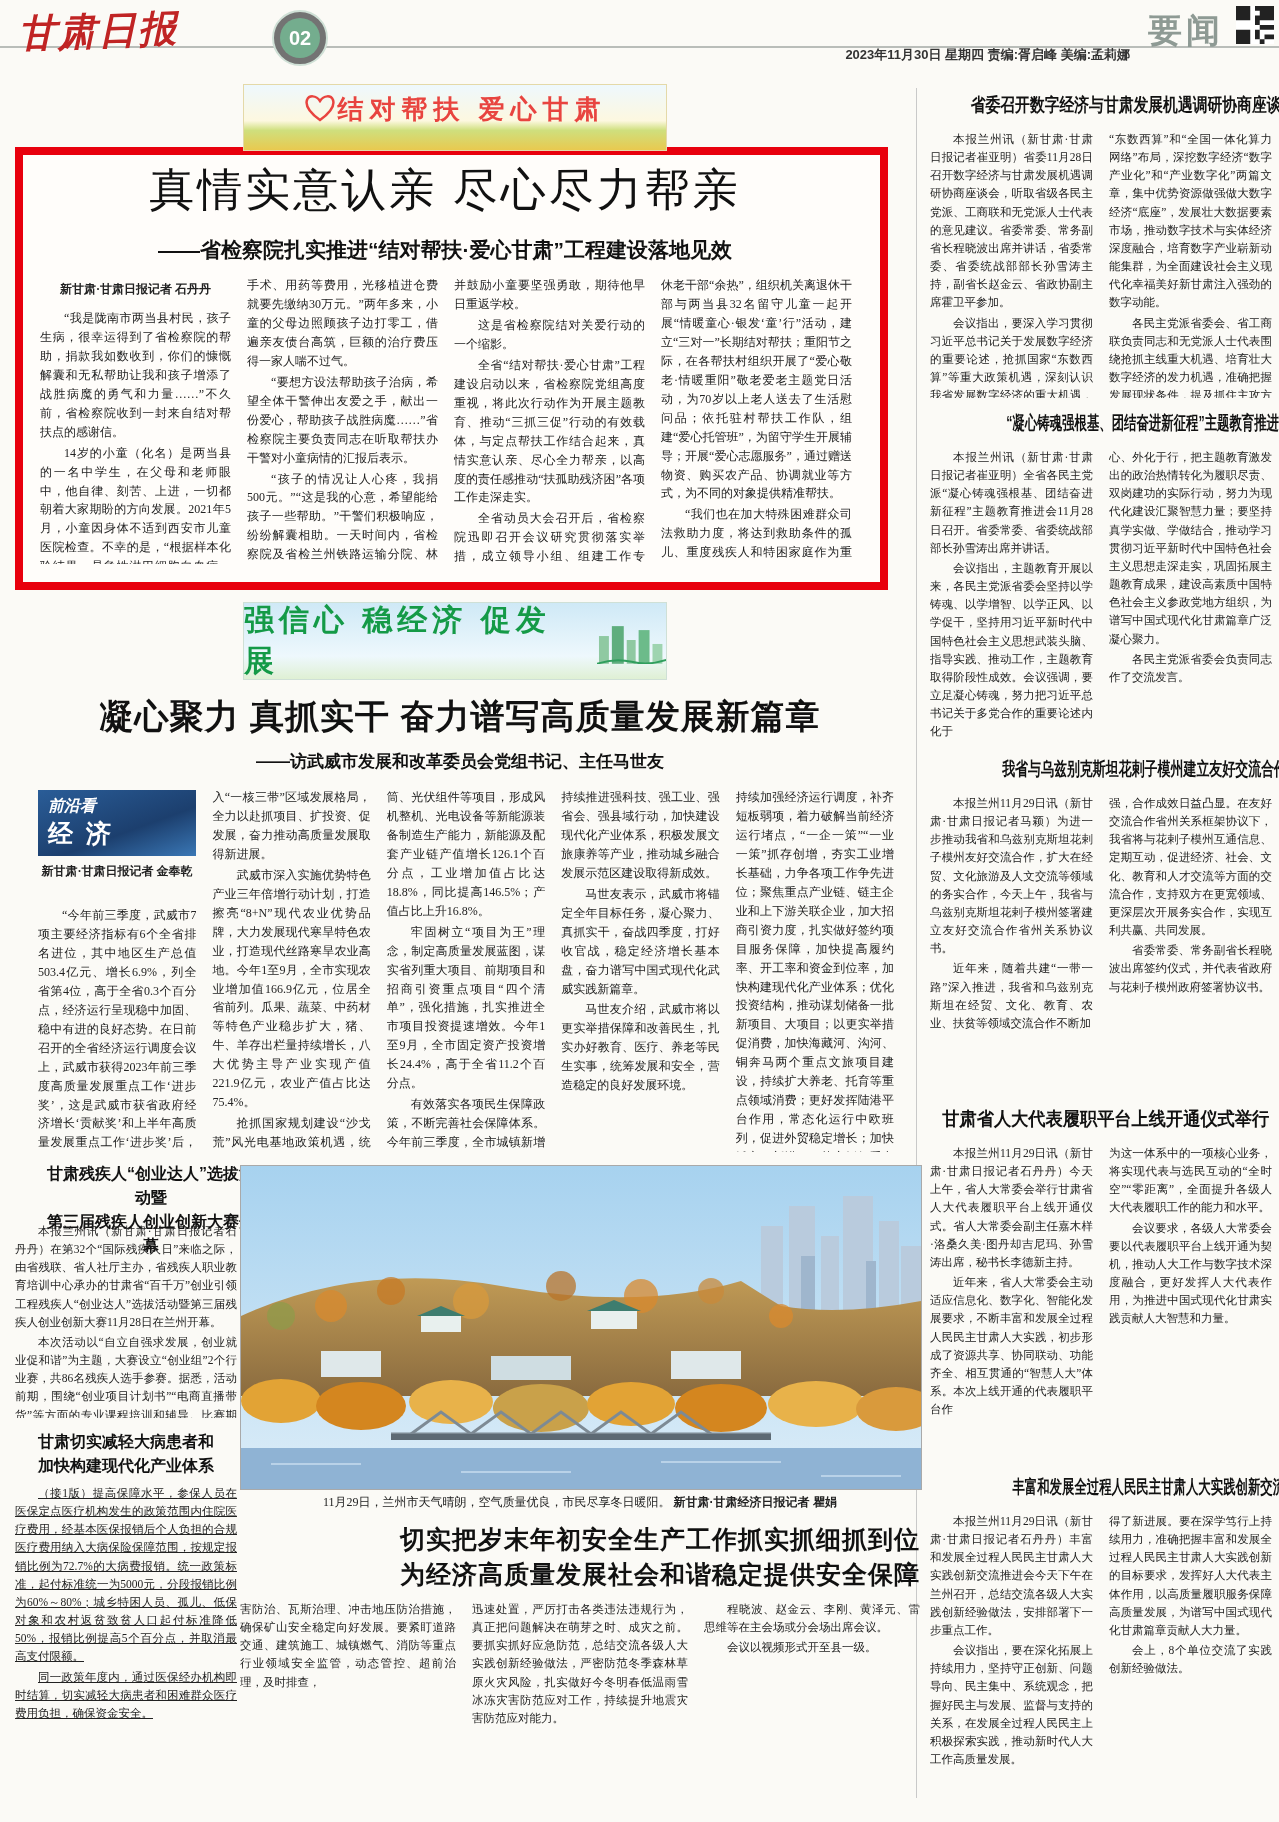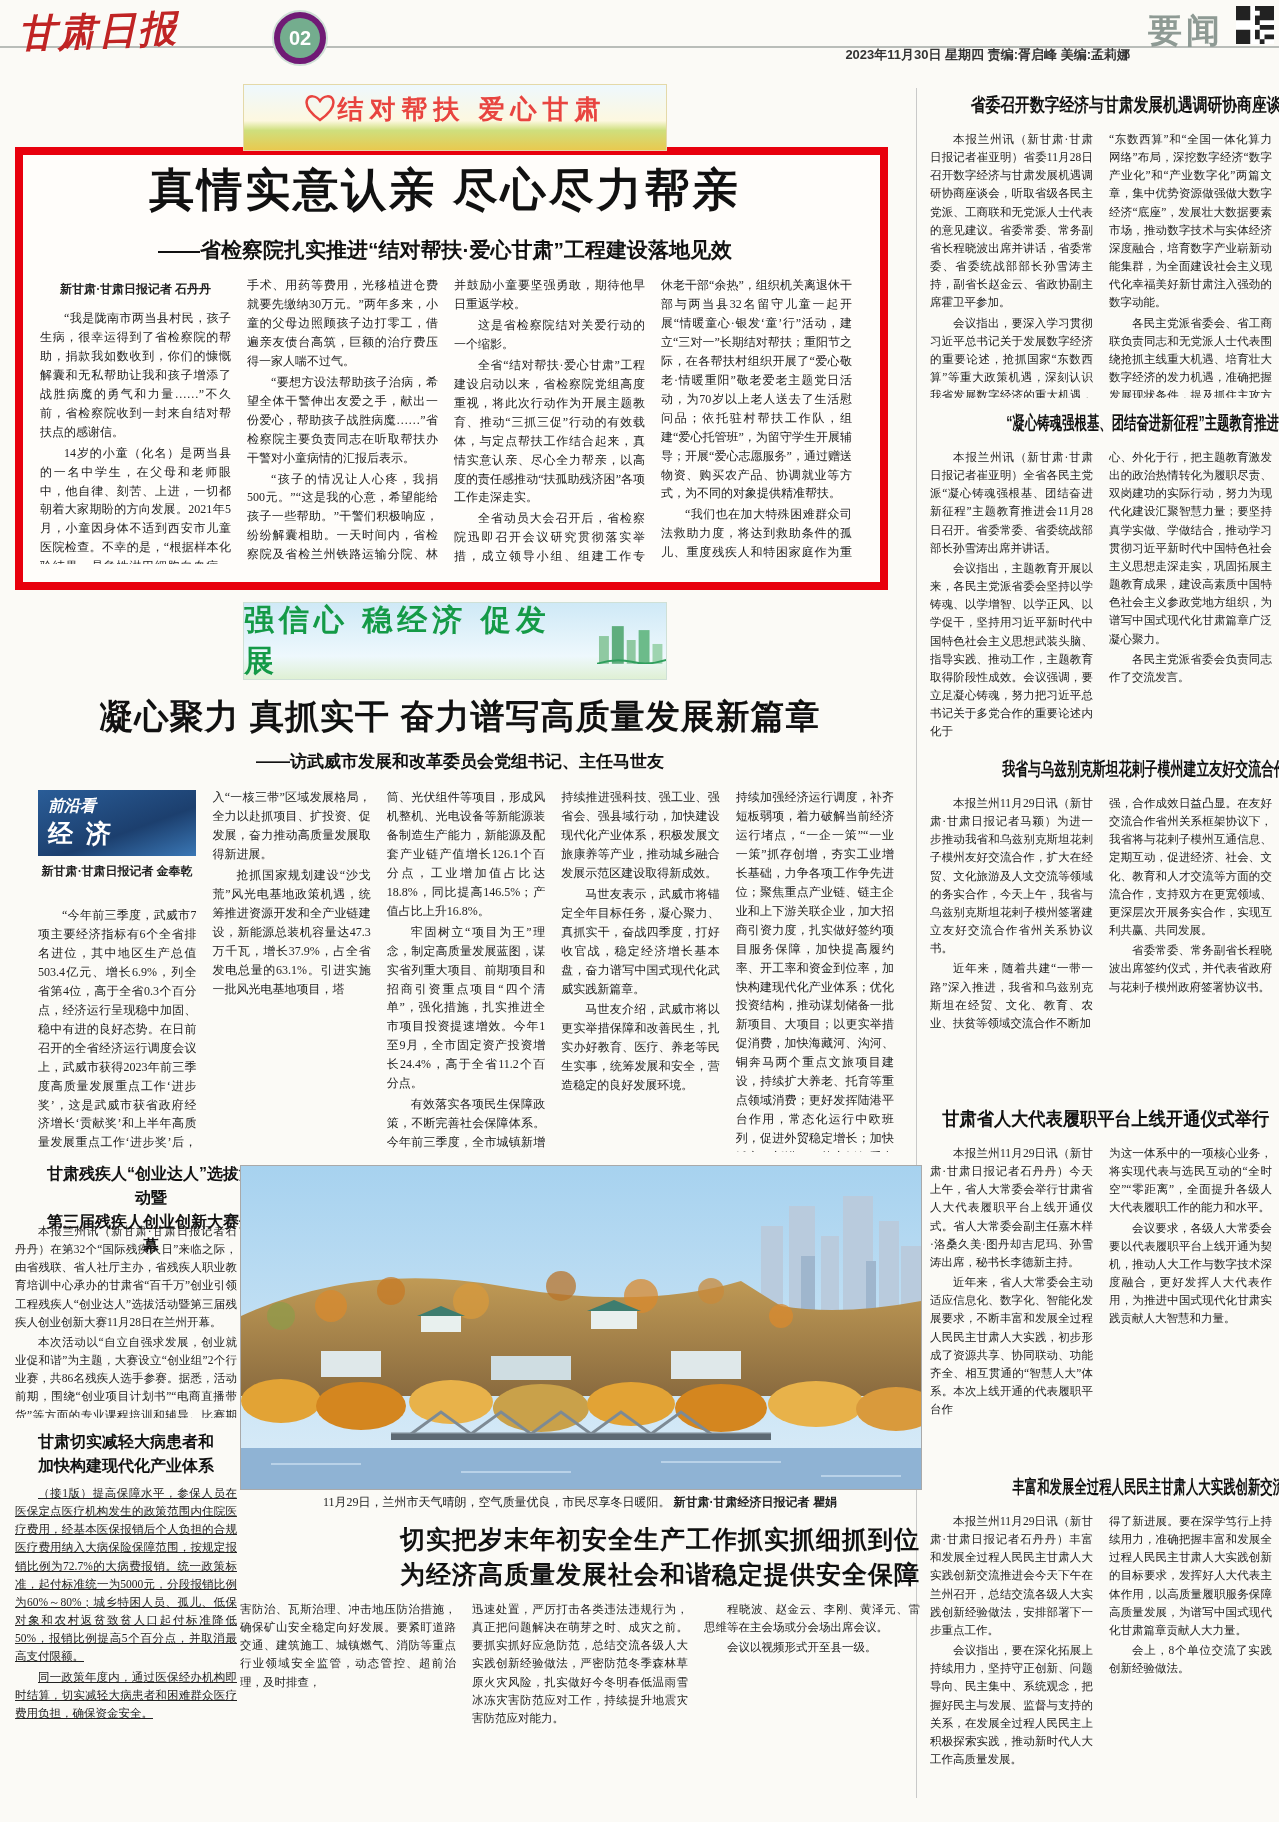--- a/index.html
+++ b/index.html
@@ -3,39 +3,39 @@
 <meta charset="utf-8">
 <style>
   html,body{margin:0;padding:0;}
   body{width:1279px;height:1822px;position:relative;background:#fbfaf6;
        font-family:"Liberation Serif","DejaVu Serif",serif;color:#222;}
   .abs{position:absolute;}
   
   .masthead{font-family:"DejaVu Serif",serif;font-style:italic;font-weight:bold;
             color:#c02424;font-size:38px;letter-spacing:2px;transform:rotate(-2deg);}
   .hline{background:#b9bdb9;height:2px;}
-  .pagenum-ring{width:52px;height:52px;border-radius:50%;background:#701a75;
+  .pagenum-ring{width:52px;height:52px;border-radius:50%;background:#737373;
                 border:2px solid #cfe0d6;display:flex;align-items:center;justify-content:center;}
   .pagenum{width:40px;height:40px;border-radius:50%;background:#74ad8e;color:#fff;
            font-family:"Liberation Sans",sans-serif;font-weight:bold;font-size:20px;
            display:flex;align-items:center;justify-content:center;}
   .dateline{font-family:"Liberation Sans",sans-serif;font-size:13px;font-weight:bold;color:#333;margin-top:20px;}
   .section-name{font-family:"Liberation Sans",sans-serif;font-weight:900;font-size:34px;color:#8e9a94;letter-spacing:4px;}
   
   .cols{display:flex;gap:16px;overflow:hidden;}
   .col{flex:1 1 0;overflow:hidden;}
   .col p{margin:0 0 2px 0;text-align:justify;line-height:1.58;}
   .col p.p{text-indent:2em;}
   .col p.cont{text-indent:0;}
   .col p.byline{text-indent:0;text-align:center;font-weight:bold;margin:4px 0 10px 0;}
   .lead-box{border:8px solid #e8000d;background:#fffdfa;}
   .lead-banner{background:linear-gradient(180deg,#eef8fd 0%,#fdf8e0 55%,#cfdf7d 70%,#e9c94f 100%);
                border:1px solid #e4d9a8;display:flex;align-items:flex-start;justify-content:center;gap:0;padding-top:7px;}
   .lead-banner-text{font-family:"Liberation Sans",sans-serif;font-weight:900;font-size:26px;color:#e8443f;letter-spacing:6px;}
-  .headline-xl{font-family:"Liberation Sans",sans-serif;font-weight:700;font-size:45px;
+  .headline-xl{font-family:"Liberation Sans",sans-serif;font-weight:400;font-size:45px;
                letter-spacing:3px;color:#111;text-align:center;white-space:nowrap;}
   .subhead{font-family:"Liberation Sans",sans-serif;font-weight:bold;font-size:21px;color:#111;text-align:center;}
   .body-12 .col p{font-size:12px;}
   .body-11 .col p{font-size:11.5px;}
   
   .econ-banner{background:linear-gradient(180deg,#cfe9f6 0%,#eef8fd 70%,#dff0d4 100%);
                border:1px solid #cfe0d6;display:flex;align-items:center;justify-content:center;gap:14px;}
   .econ-banner-text{font-family:"Liberation Sans",sans-serif;font-weight:900;font-size:30px;color:#149a47;letter-spacing:5px;}
   .headline-lg{font-family:"Liberation Sans",sans-serif;font-weight:900;font-size:34px;color:#111;
                text-align:center;letter-spacing:1px;white-space:nowrap;}
@@ -128,20 +128,21 @@
   <div class="l1">前沿看</div>
   <div class="l2">经 济</div>
 </div>
 <div class="abs" style="left:38px;top:862px;width:158px;text-align:center;font-weight:bold;font-size:12px;line-height:1.5;">新甘肃·甘肃日报记者 金奉乾</div>
 <div class="abs cols body-12 econ-cols" style="left:38px;top:788px;width:856px;height:364px;">
     <div class="col">
       <p class="p">“今年前三季度，武威市7项主要经济指标有6个全省排名进位，其中地区生产总值503.4亿元、增长6.9%，列全省第4位，高于全省0.3个百分点，经济运行呈现稳中加固、稳中有进的良好态势。在日前召开的全省经济运行调度会议上，武威市获得2023年前三季度高质量发展重点工作‘进步奖’，这是武威市获省政府经济增长‘贡献奖’和上半年高质量发展重点工作‘进步奖’后，再次获此殊荣。”近日，武威市发展和改革委员会党组书记、主任马世友在接受本报记者专访时说，武威市深度融</p>
     </div>
     <div class="col">
       <p class="cont">入“一核三带”区域发展格局，全力以赴抓项目、扩投资、促发展，奋力推动高质量发展取得新进展。</p>
+      <p class="p">武威市深入实施优势特色产业三年倍增行动计划，打造擦亮“8+N”现代农业优势品牌，大力发展现代寒旱特色农业，打造现代丝路寒旱农业高地。今年1至9月，全市实现农业增加值166.9亿元，位居全省前列。瓜果、蔬菜、中药材等特色产业稳步扩大，猪、牛、羊存出栏量持续增长，八大优势主导产业实现产值221.9亿元，农业产值占比达75.4%。</p>
       <p class="p">抢抓国家规划建设“沙戈荒”风光电基地政策机遇，统筹推进资源开发和全产业链建设，新能源总装机容量达47.3万千瓦，增长37.9%，占全省发电总量的63.1%。引进实施一批风光电基地项目，塔</p>
     </div>
     <div class="col">
       <p class="cont">筒、光伏组件等项目，形成风机整机、光电设备等新能源装备制造生产能力，新能源及配套产业链产值增长126.1个百分点，工业增加值占比达18.8%，同比提高146.5%；产值占比上升16.8%。</p>
       <p class="p">牢固树立“项目为王”理念，制定高质量发展蓝图，谋实省列重大项目、前期项目和招商引资重点项目“四个清单”，强化措施，扎实推进全市项目投资提速增效。今年1至9月，全市固定资产投资增长24.4%，高于全省11.2个百分点。</p>
       <p class="p">有效落实各项民生保障政策，不断完善社会保障体系。今年前三季度，全市城镇新增就业18575人，完成全年任务的103%；城镇居民人均可支配收入26450元，增长6.0%，高于全省0.5个百分点；农村居民人均可支配收入14182元，增长8%，高于全省0.1个百分点。</p>
     </div>
     <div class="col">
       <p class="cont">持续推进强科技、强工业、强省会、强县域行动，加快建设现代化产业体系，积极发展文旅康养等产业，推动城乡融合发展示范区建设取得新成效。</p>
       <p class="p">马世友表示，武威市将锚定全年目标任务，凝心聚力、真抓实干，奋战四季度，打好收官战，稳定经济增长基本盘，奋力谱写中国式现代化武威实践新篇章。</p>

